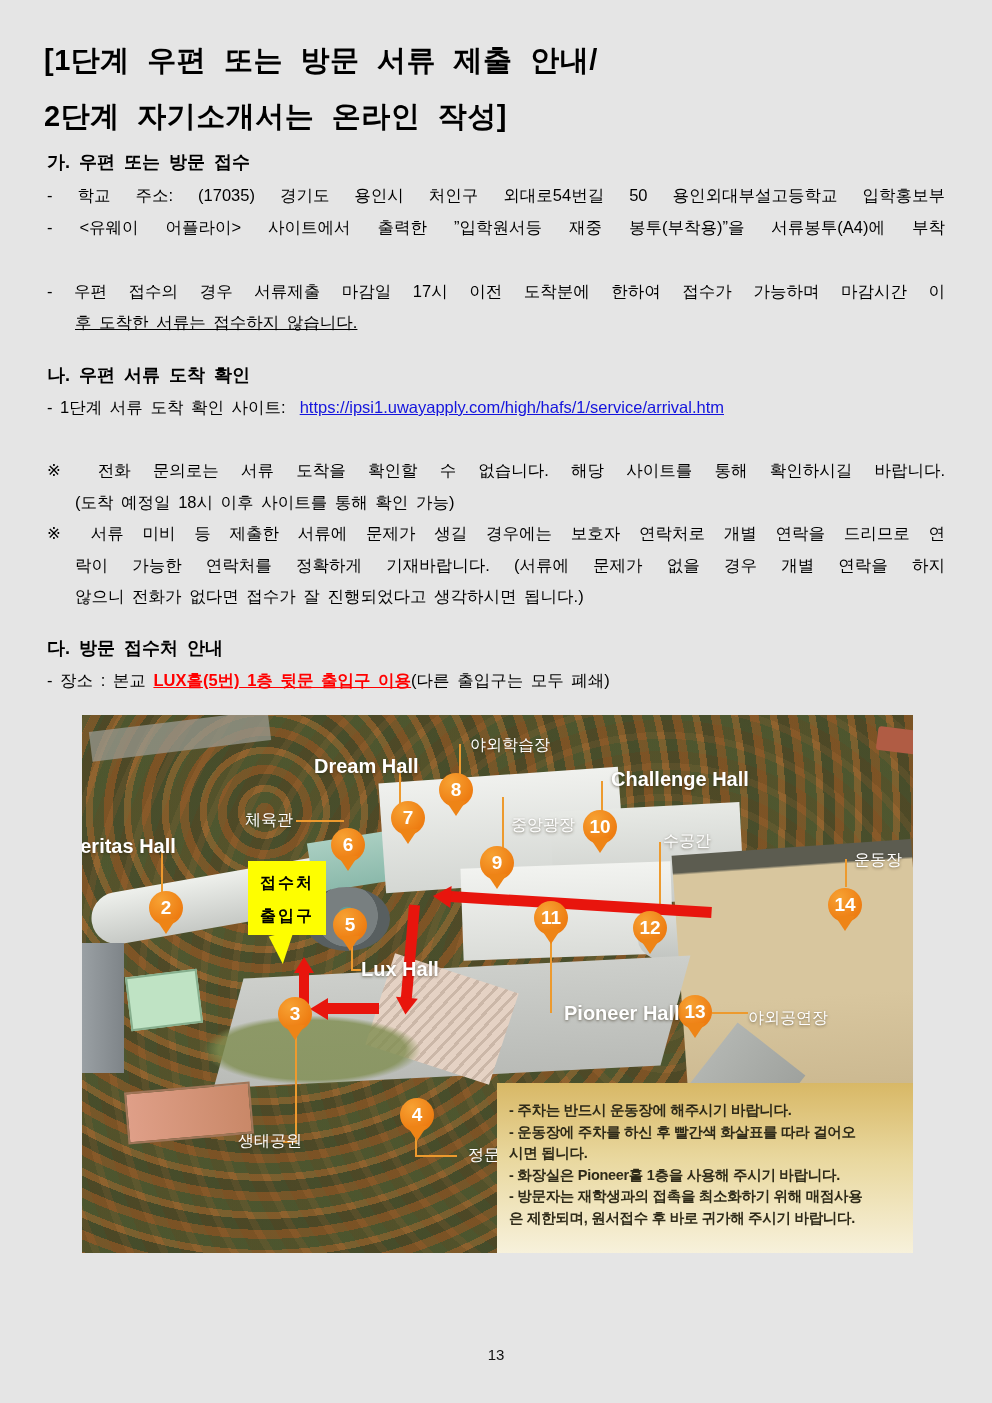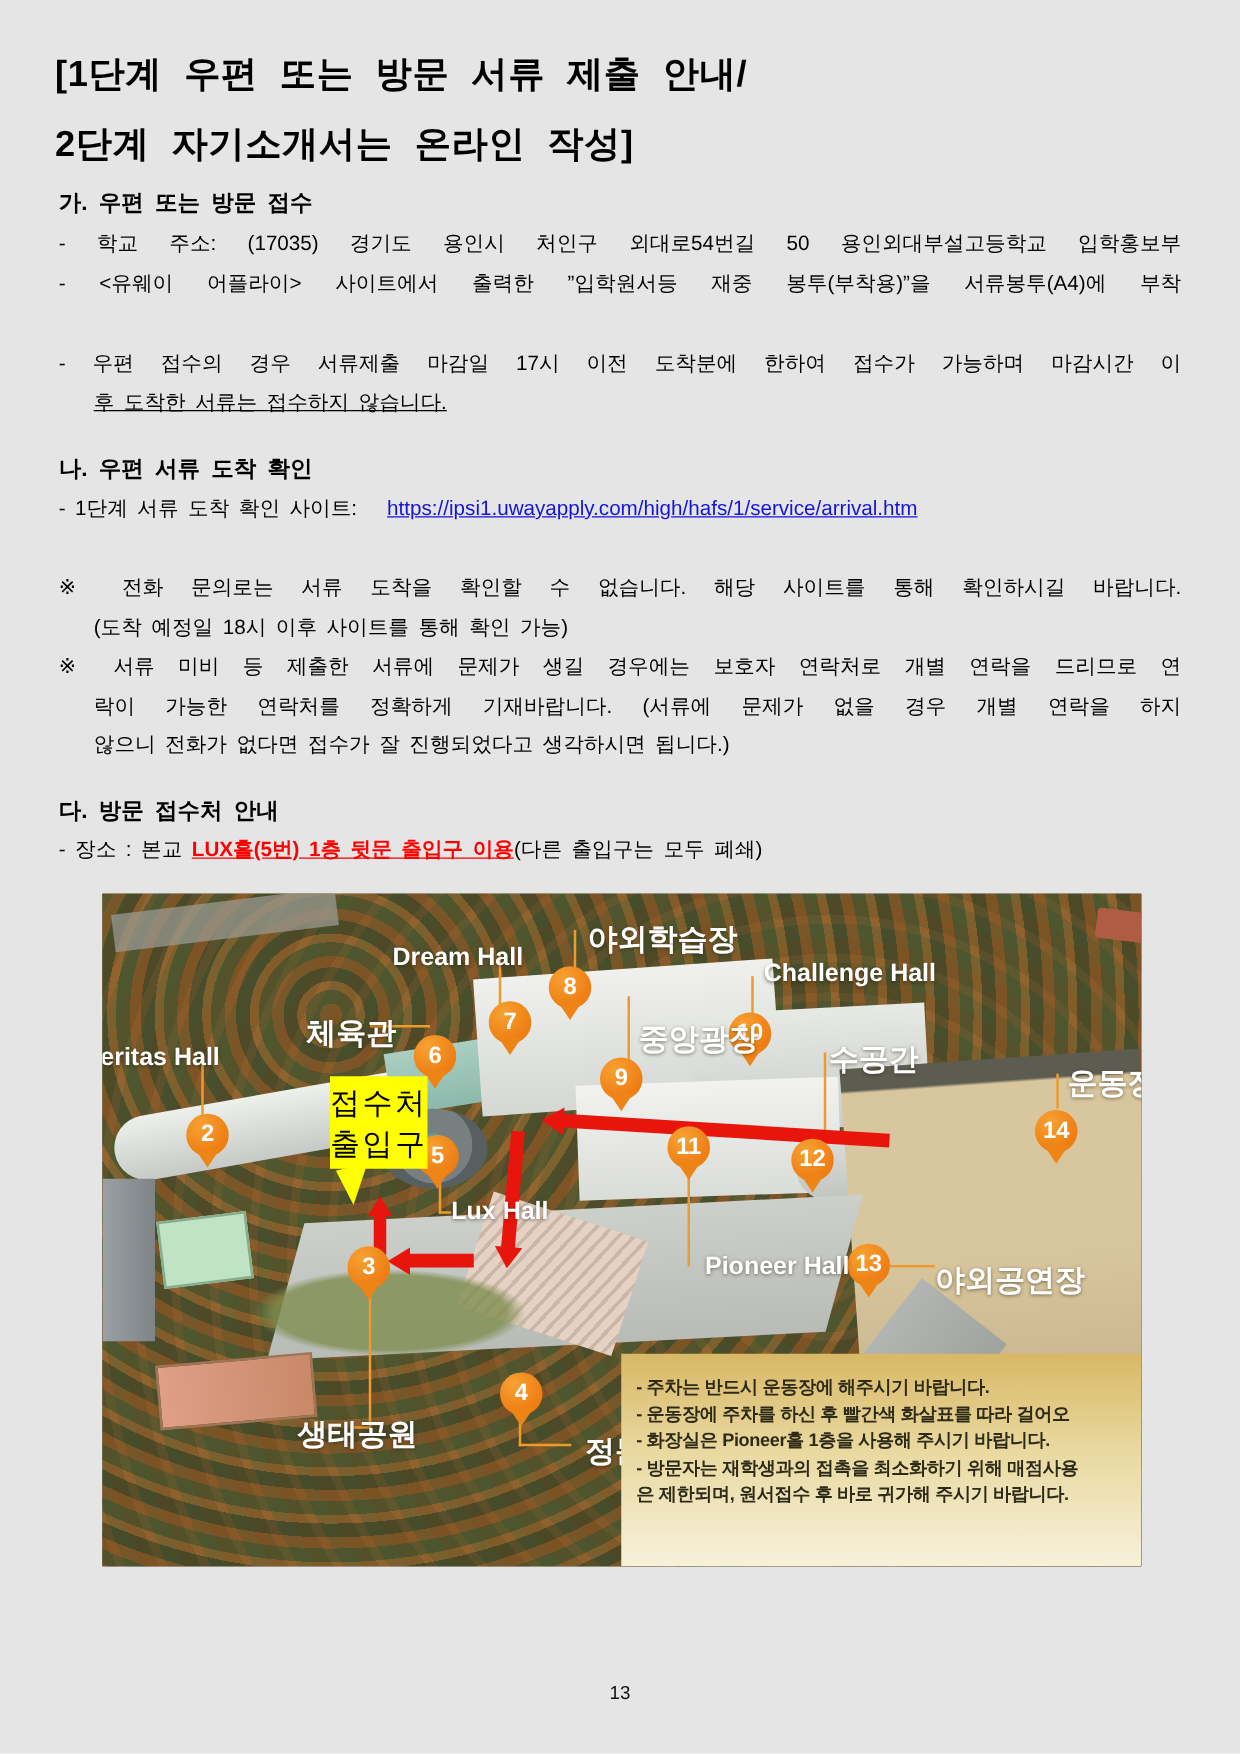--- a/index.html
+++ b/index.html
@@ -9,21 +9,21 @@
     font-family:"Liberation Sans","DejaVu Sans",sans-serif; color:#000; overflow:hidden;
   }
   
   .title { position:absolute; left:44px; top:32px; font-size:29px; font-weight:800; line-height:56px; word-spacing:9px; letter-spacing:.5px; }
   .h { position:absolute; left:47px; font-size:18px; font-weight:800; word-spacing:4px; }
   .ln { position:absolute; left:47px; width:898px; font-size:16.5px; line-height:22px; word-spacing:3px; white-space:nowrap; }
   .ln.ind { left:75px; width:870px; }
   .ln.j { white-space:normal; text-align:justify; text-align-last:justify; }
   .red { color:#ff0000; }
   .redlink { color:#ff0000; font-weight:800; text-decoration:underline; }
-  a.link { color:#1414dd; text-decoration:underline; margin-left:24px;text-align:right; }
+  a.link { color:#1414dd; text-decoration:underline; margin-left:14px;text-align:right; }
   
   .photo {
     position:absolute; left:82px; top:715px; width:831px; height:538px; overflow:hidden;
     background-color:#5a5432;
     background-image:
       repeating-radial-gradient(circle at 22% 18%, rgba(146,86,34,.55) 0 9px, rgba(72,84,44,.55) 9px 20px, rgba(170,106,44,.45) 20px 27px, rgba(58,66,36,.5) 27px 38px),
       repeating-radial-gradient(circle at 70% 55%, rgba(108,78,34,.5) 0 12px, rgba(84,96,52,.5) 12px 24px, rgba(188,116,52,.35) 24px 31px),
       linear-gradient(180deg,#55502e 0%,#5e5733 40%,#4f4c2d 100%);
   }
   .pz { position:absolute; }
@@ -34,25 +34,25 @@
        border:11px solid transparent; border-right:18px solid #e8150d; border-left:none; }
   .arr.hb::after { content:""; position:absolute; bottom:-16px; left:50%; transform:translateX(-50%);
        border:11px solid transparent; border-top:17px solid #e8150d; border-bottom:none; }
   .arr.ht::after { content:""; position:absolute; top:-15px; left:50%; transform:translateX(-50%);
        border:10px solid transparent; border-bottom:16px solid #e8150d; border-top:none; }
   .pin { position:absolute; width:34px; height:34px; border-radius:50%;
        background:radial-gradient(circle at 35% 28%, #f7a233, #ee7d12 70%);
        color:#fff; font-weight:800; font-size:19px; display:flex; align-items:center; justify-content:center; z-index:50; }
   .pin::after { content:""; position:absolute; top:28px; left:50%; transform:translateX(-50%);
        border:10px solid transparent; border-top:15px solid #ee8416; border-bottom:none; }
-  .plabel { position:absolute; color:#fff; font-weight:700; z-index:60; white-space:nowrap;
-       text-shadow:0 1px 3px rgba(40,30,10,.55); font-size:24px; }
+  .plabel { position:absolute; color:#fff; font-weight:400; z-index:60; white-space:nowrap;
+       text-shadow:0 1px 3px rgba(40,30,10,.55); font-size:16px; }
   .plabel.en { font-size:20px; font-weight:600; }
   .callout { position:absolute; left:166px; top:146px; width:78px; height:74px; background:#fefe00; z-index:70;
-       color:#000; font-weight:400; font-size:24px; line-height:33px; text-align:center; letter-spacing:2px; padding-top:5px;margin-left:16px; }
+       color:#000; font-weight:700; font-size:16px; line-height:33px; text-align:center; letter-spacing:2px; padding-top:5px; }
   .callout-tail { position:absolute; left:190px; top:218px; width:0; height:0; z-index:69;
        border-left:7px solid transparent; border-right:19px solid transparent; border-top:30px solid #fefe00; transform:rotate(-14deg); }
   .notice { position:absolute; left:415px; top:368px; width:416px; height:170px; z-index:80;
        background:linear-gradient(180deg,#d8b866 0%, #e9d89f 45%, #f7f1db 100%);
        color:#2e2a18; font-size:14.5px; line-height:21.5px; font-weight:600; letter-spacing:-.3px;
        padding:17px 8px 0 12px; white-space:nowrap; }
   .pagenum { position:absolute; left:0; right:0; top:1346px; text-align:center; font-size:15px; color:#111; }
 </style>
 </head>
 <body>
@@ -183,20 +183,21 @@
 
     <div class="callout">
       <div>접수처</div>
       <div>출입구</div>
     </div>
     <div class="callout-tail"></div>
 
     <div class="notice">
       <div>- 주차는 반드시 운동장에 해주시기 바랍니다.</div>
       <div>- 운동장에 주차를 하신 후 빨간색 화살표를 따라 걸어오</div>
+      <div>시면 됩니다.</div>
       <div>- 화장실은 Pioneer홀 1층을 사용해 주시기 바랍니다.</div>
       <div>- 방문자는 재학생과의 접촉을 최소화하기 위해 매점사용</div>
       <div>은 제한되며, 원서접수 후 바로 귀가해 주시기 바랍니다.</div>
     </div>
   </div>
 
   <div class="pagenum">13</div>
 </div>
 
 </body></html>

